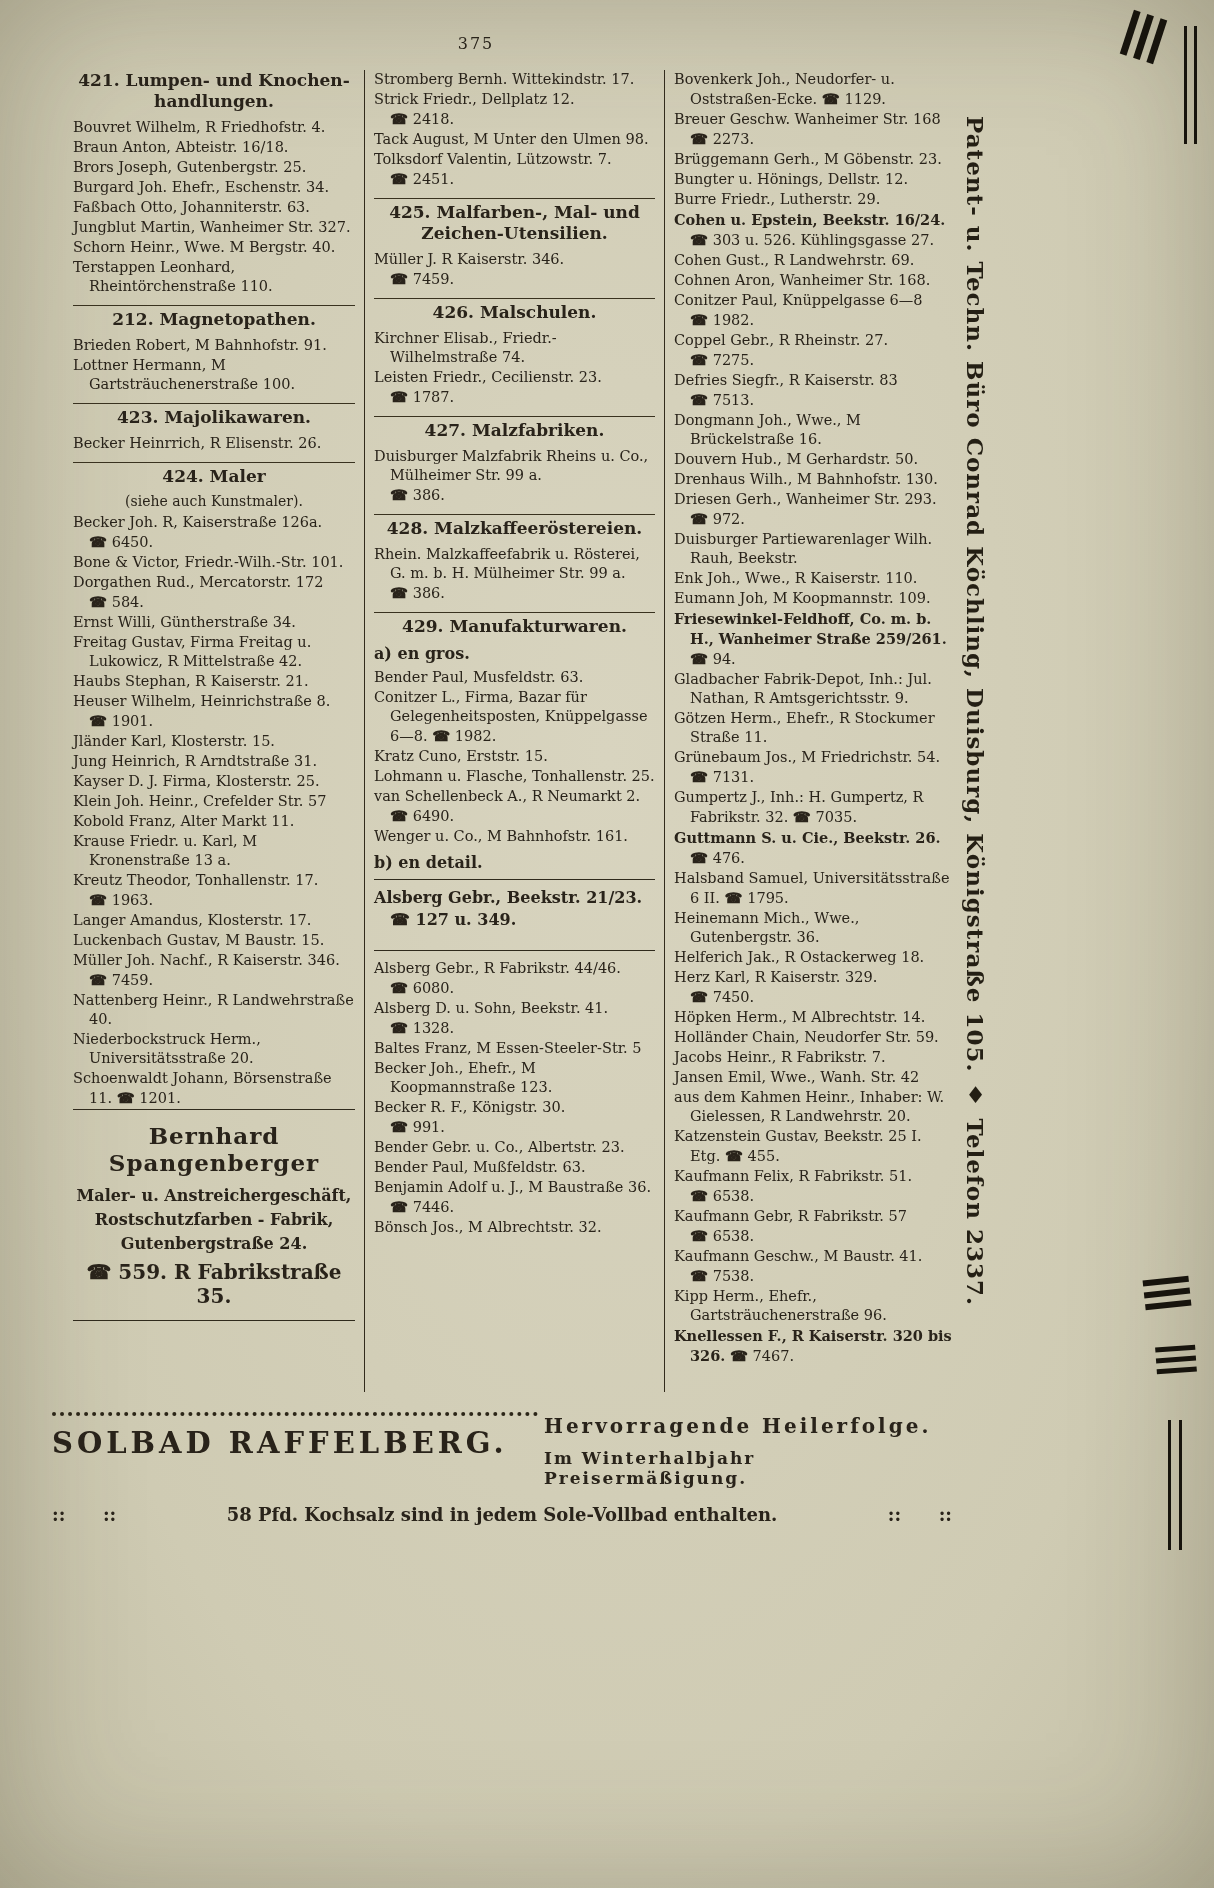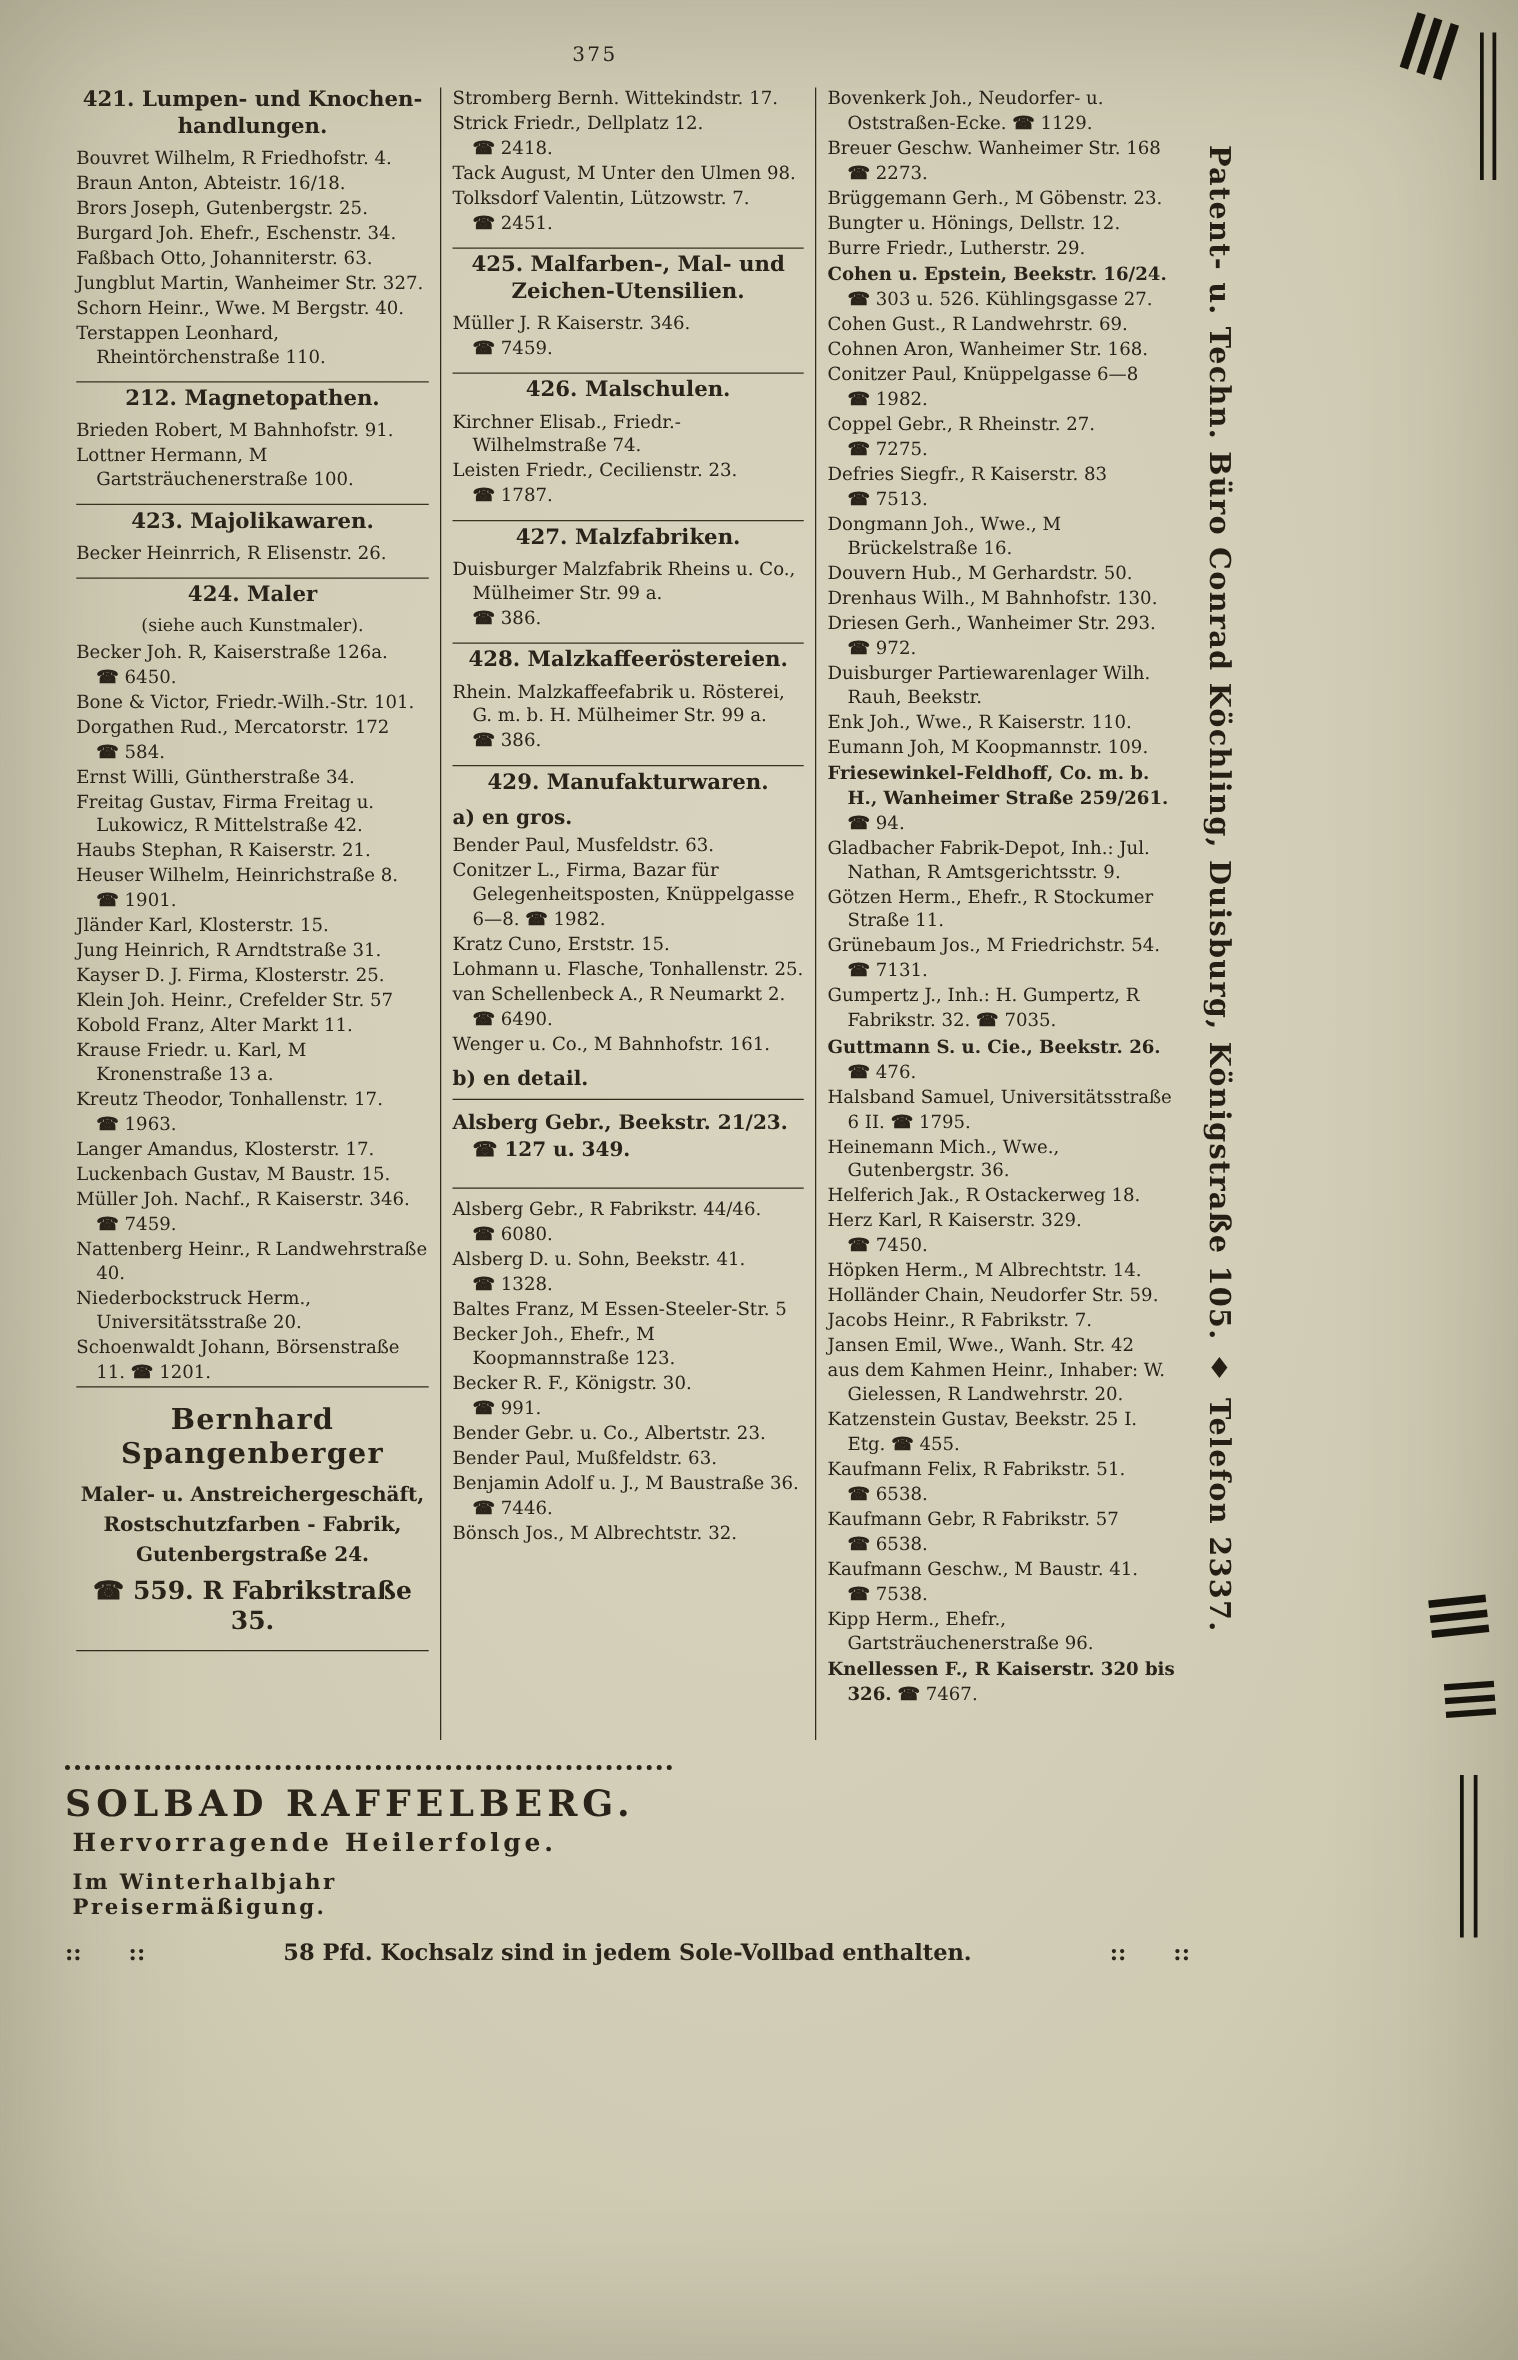--- a/index.html
+++ b/index.html
@@ -14,21 +14,21 @@
     background:#d3cfb8;
     background-image: radial-gradient(ellipse at 50% 40%, #d8d4bf 0%, #cfcbb3 70%, #c3bfa6 100%);
     color:#29231a; overflow:hidden;
     box-shadow: inset 0 0 140px rgba(62,55,32,.28);
   }
   .pageno {
     position:absolute; top:34px; left:0; width:952px;
     text-align:center; font-size:16px; letter-spacing:2px;
   }
   .columns {
-    position:absolute; top:70px; left:52px; width:902px;
+    position:absolute; top:70px; left:64px; width:902px;
     display:flex; min-height:1322px; align-items:stretch;
   }
   .col { width:300px; padding:0 9px; }
   .col + .col { border-left:1.4px solid #322b1c; }
 
   .blk { }
   .entry {
     font-size:14.5px; line-height:19px;
     padding-left:16px; text-indent:-16px;
     margin:0 0 1px 0;
@@ -56,21 +56,21 @@
     padding:7px 2px 19px 16px; text-indent:-16px; margin:7px 0 8px 0;
   }
 
   .margin-note {
     position:absolute; left:962px; top:116px; height:1290px;
     writing-mode:vertical-rl; white-space:nowrap;
     font-size:23px; font-weight:bold; letter-spacing:1px; color:#241f14;
   }
 
   .footer-ad { position:absolute; left:52px; top:1412px; width:900px; }
-  .fa-row { display:flex;flex-direction:column; }
+  .fa-row { display:flex; }
   .fa-left { width:54%; border-top:4px dotted #2b2517; padding-top:10px; }
   .solbad { font-size:29px; font-weight:bold; letter-spacing:4px; }
   .solbad::first-letter { font-size:1.55em; }
   .fa-right { width:46%; padding-left:6px; padding-top:2px; }
   .fa-line1 { font-size:20px; font-weight:bold; letter-spacing:3px; }
   .fa-line2 { font-size:17px; font-weight:bold; letter-spacing:2px; margin-top:10px; }
   .fa-bottom { display:flex; justify-content:space-between; align-items:baseline;
     font-weight:bold; font-size:18px; margin-top:16px; }
   .fa-bottom span { white-space:pre; }
 

